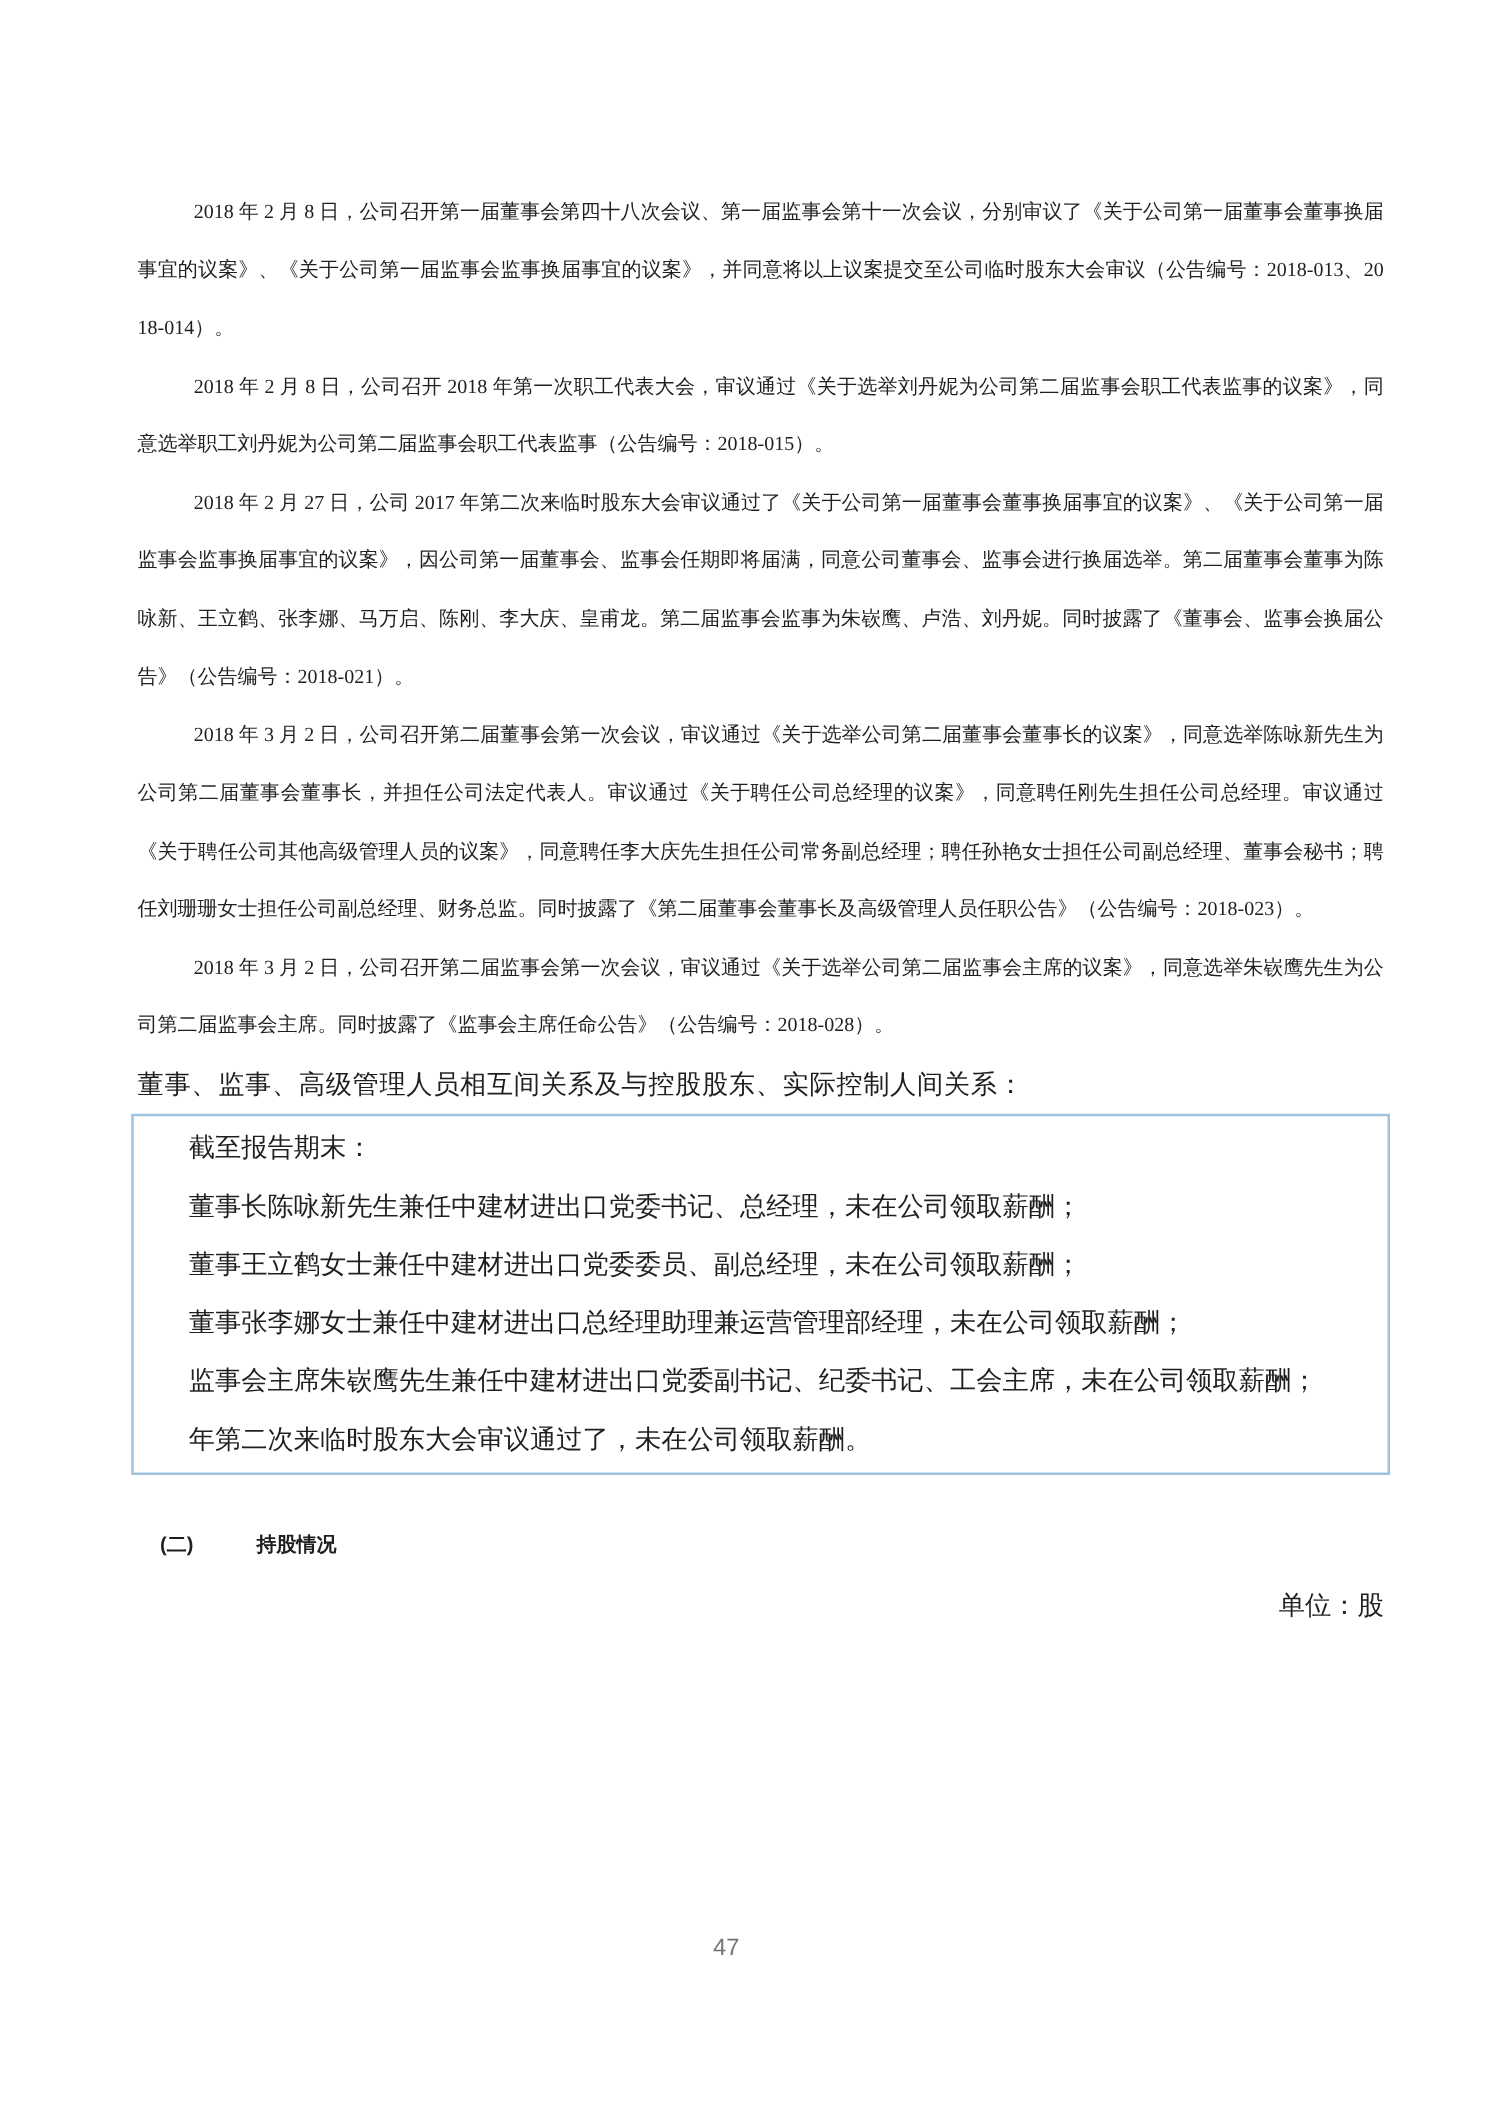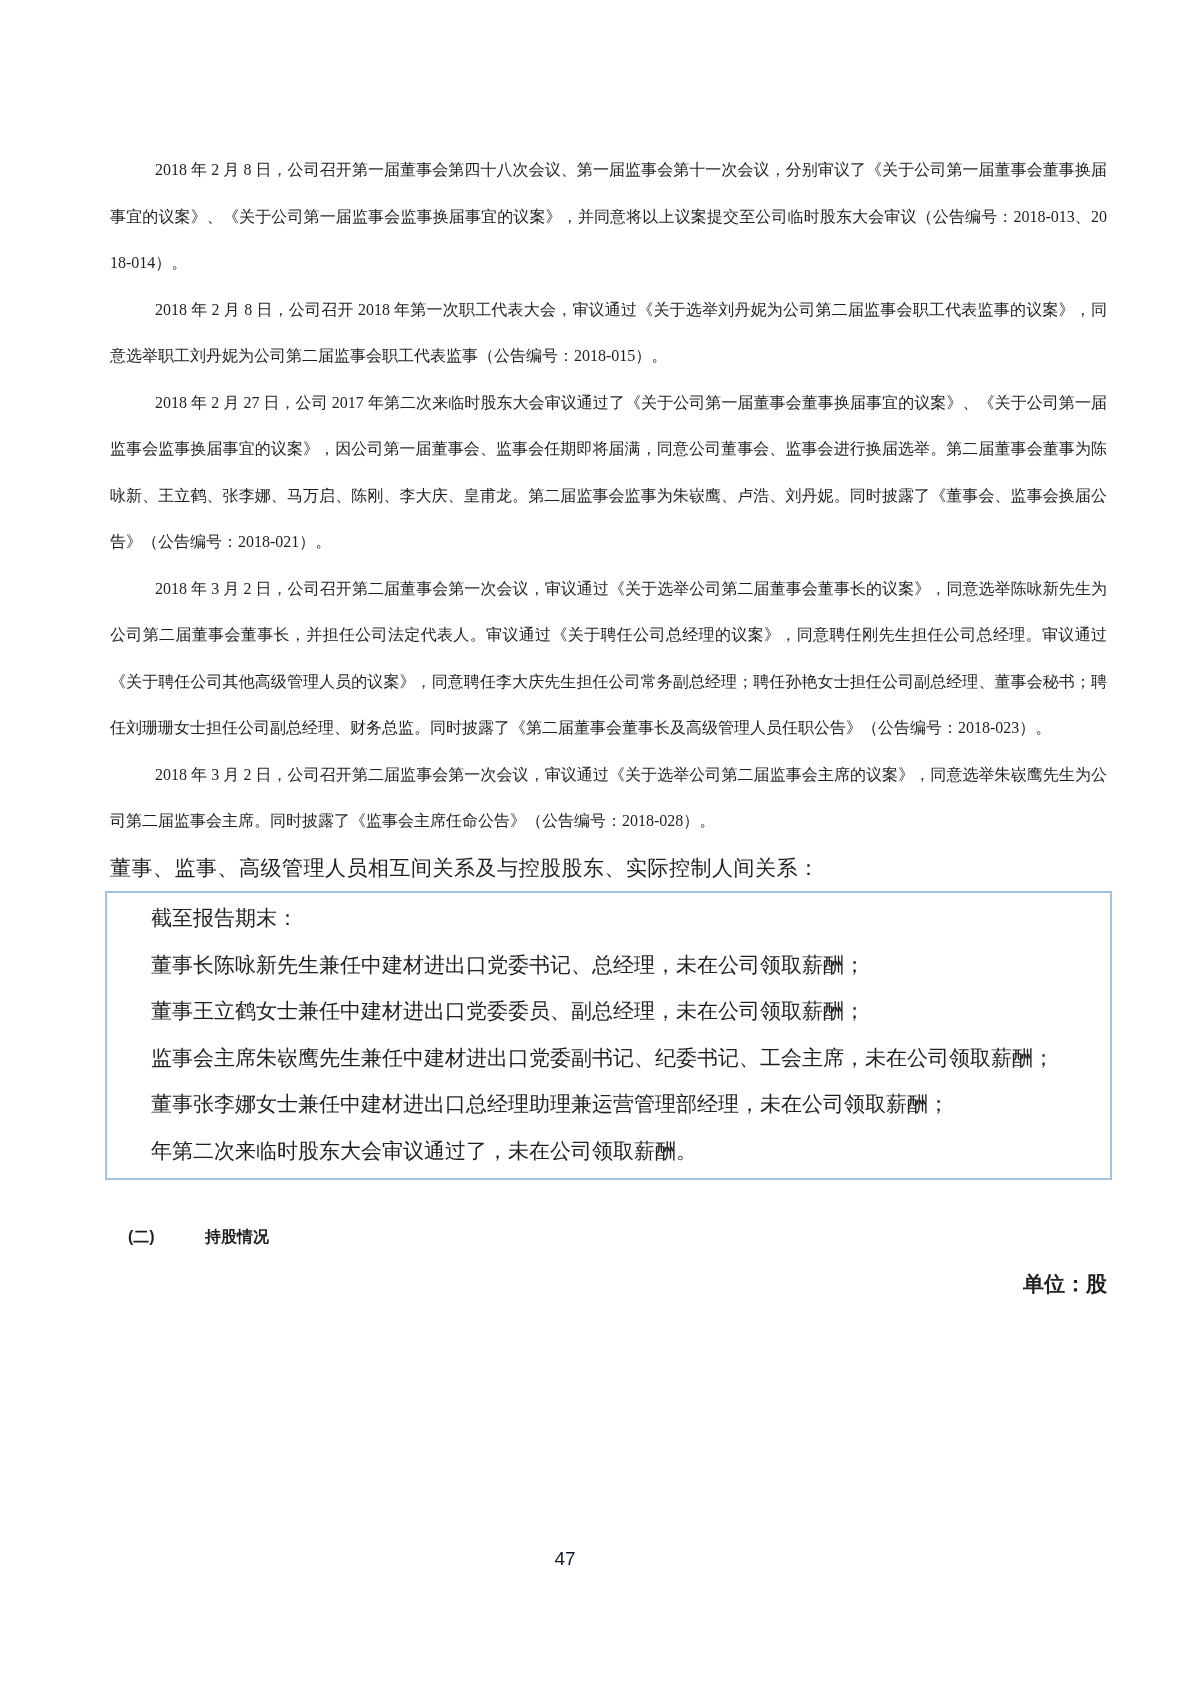--- a/index.html
+++ b/index.html
@@ -61,53 +61,52 @@
   }
   .sec-heading .title {
     display: inline-block;
     margin-left: 46px;
   }
   .unit-row {
     font-size: 21px;
     line-height: 46.5px;
     text-align: right;
     margin: 0;
-    font-weight: bold;
   }
   .page-num {
     position: absolute;
     top: 1547px;
-    left: 0;
+    left: 16px;
     width: 1130px;
     text-align: center;
     font-size: 19px;
     line-height: 24px;
     font-family: "Liberation Sans", "DejaVu Sans", sans-serif;
-    color: #0f172a;
+    color: #737373;
   }
 </style>
 </head>
 <body>
 
 <main class="content">
 
   <p class="par">2018 年 2 月 8 日，公司召开第一届董事会第四十八次会议、第一届监事会第十一次会议，分别审议了《关于公司第一届董事会董事换届事宜的议案》、《关于公司第一届监事会监事换届事宜的议案》，并同意将以上议案提交至公司临时股东大会审议（公告编号：2018-013、2018-014）。</p>
   <p class="par">2018 年 2 月 8 日，公司召开 2018 年第一次职工代表大会，审议通过《关于选举刘丹妮为公司第二届监事会职工代表监事的议案》，同意选举职工刘丹妮为公司第二届监事会职工代表监事（公告编号：2018-015）。</p>
   <p class="par">2018 年 2 月 27 日，公司 2017 年第二次来临时股东大会审议通过了《关于公司第一届董事会董事换届事宜的议案》、《关于公司第一届监事会监事换届事宜的议案》，因公司第一届董事会、监事会任期即将届满，同意公司董事会、监事会进行换届选举。第二届董事会董事为陈咏新、王立鹤、张李娜、马万启、陈刚、李大庆、皇甫龙。第二届监事会监事为朱嵚鹰、卢浩、刘丹妮。同时披露了《董事会、监事会换届公告》（公告编号：2018-021）。</p>
   <p class="par">2018 年 3 月 2 日，公司召开第二届董事会第一次会议，审议通过《关于选举公司第二届董事会董事长的议案》，同意选举陈咏新先生为公司第二届董事会董事长，并担任公司法定代表人。审议通过《关于聘任公司总经理的议案》，同意聘任刚先生担任公司总经理。审议通过《关于聘任公司其他高级管理人员的议案》，同意聘任李大庆先生担任公司常务副总经理；聘任孙艳女士担任公司副总经理、董事会秘书；聘任刘珊珊女士担任公司副总经理、财务总监。同时披露了《第二届董事会董事长及高级管理人员任职公告》（公告编号：2018-023）。</p>
   <p class="par">2018 年 3 月 2 日，公司召开第二届监事会第一次会议，审议通过《关于选举公司第二届监事会主席的议案》，同意选举朱嵚鹰先生为公司第二届监事会主席。同时披露了《监事会主席任命公告》（公告编号：2018-028）。</p>
 
   <h3 class="rel-heading">董事、监事、高级管理人员相互间关系及与控股股东、实际控制人间关系：</h3>
 
   <div class="rel-box" style="border-color: rgb(159, 195, 220); padding-left: 44px;">
     <p class="box-line">截至报告期末：</p>
     <p class="box-line">董事长陈咏新先生兼任中建材进出口党委书记、总经理，未在公司领取薪酬；</p>
     <p class="box-line">董事王立鹤女士兼任中建材进出口党委委员、副总经理，未在公司领取薪酬；</p>
+    <p class="box-line">董事张李娜女士兼任中建材进出口总经理助理兼运营管理部经理，未在公司领取薪酬；</p>
     <p class="box-line">监事会主席朱嵚鹰先生兼任中建材进出口党委副书记、纪委书记、工会主席，未在公司领取薪酬；</p>
-    <p class="box-line">董事张李娜女士兼任中建材进出口总经理助理兼运营管理部经理，未在公司领取薪酬；</p>
     <p class="box-line">年第二次来临时股东大会审议通过了，未在公司领取薪酬。</p>
   </div>
 
   <h3 class="sec-heading">
     <span class="numbering">(二)</span>
     <span class="title">持股情况</span>
   </h3>
 
   <p class="unit-row">单位：股</p>
 

